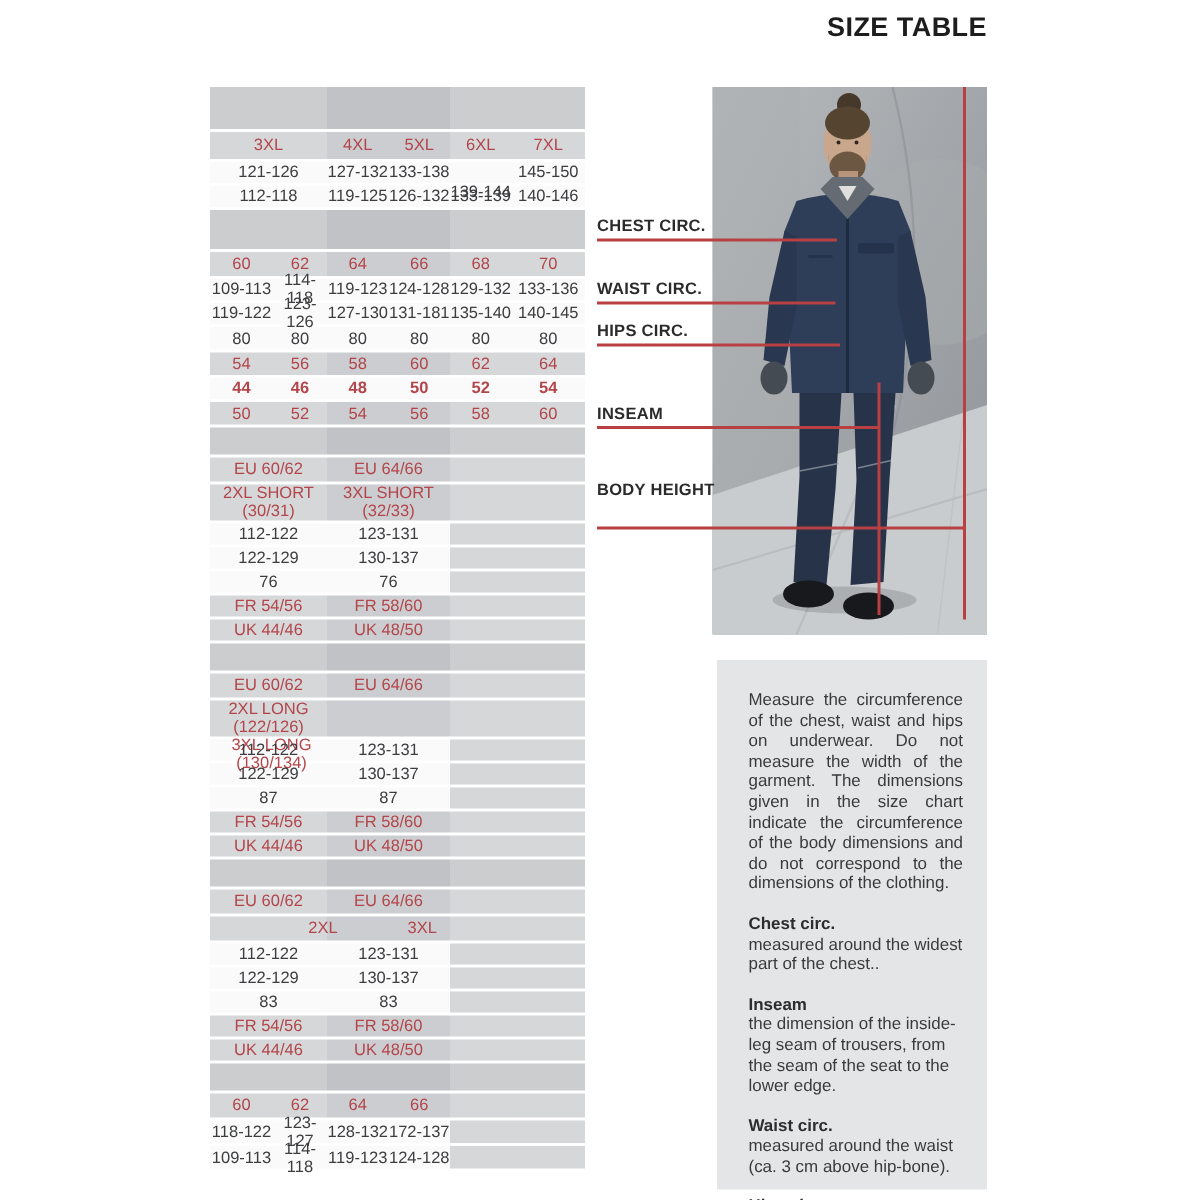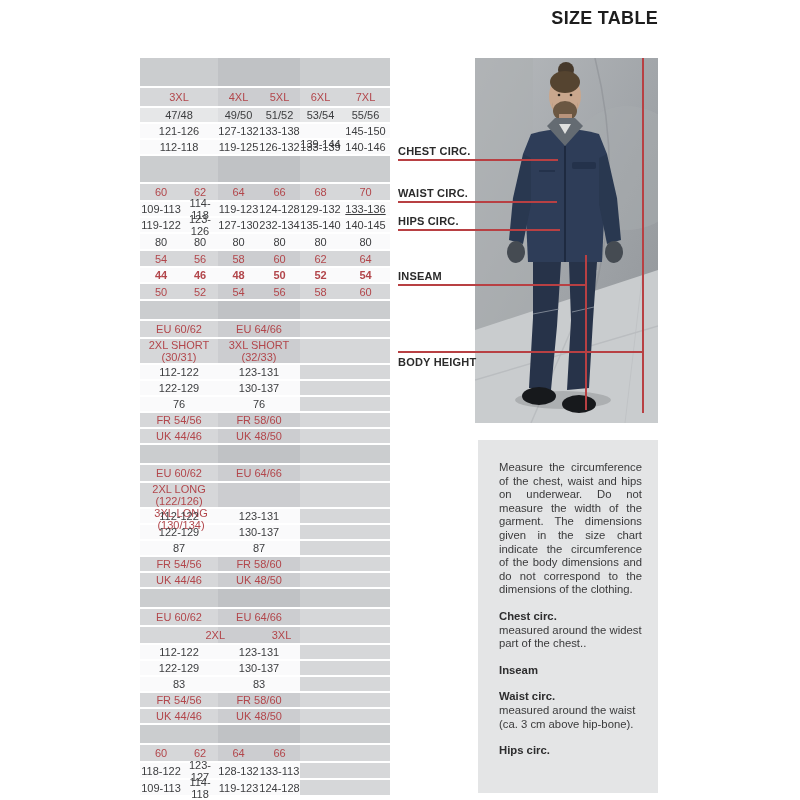--- a/index.html
+++ b/index.html
@@ -19,21 +19,21 @@
   .row.whitered{background:#fafafb;color:#b2464b;}
   .row.white .filler,.row.whitered .filler{background:#d6d7d9;}
   .cell{display:flex;align-items:center;justify-content:center;font-size:11px;line-height:12px;white-space:pre-line;text-align:center;box-sizing:border-box;}
 
   
   .photo{position:absolute;left:475px;top:58px;width:183px;height:365px;overflow:hidden;background:#a7abae;}
 
   
   .mlabel{position:absolute;font-size:11px;font-weight:bold;color:#2b2b2b;letter-spacing:0.2px;}
   .lbl-0{left:398px;top:145px;} .lbl-1{left:398px;top:187px;} .lbl-2{left:398px;top:215px;}
-  .lbl-3{left:398px;top:270px;} .lbl-4{left:398px;top:356px;}
+  .lbl-3{left:398px;top:270px;} .lbl-4{left:398px;top:321px;}
   .mline{position:absolute;background:#b84043;}
   .ln-chest{left:398px;top:159px;width:160px;height:1.5px;}
   .ln-waist{left:398px;top:201px;width:159px;height:1.5px;}
   .ln-hips{left:398px;top:229px;width:162px;height:1.5px;}
   .ln-inseam{left:398px;top:284px;width:188px;height:1.5px;}
   .ln-body{left:398px;top:351px;width:245px;height:1.5px;}
   .ln-inseam-v{left:585px;top:255px;width:1.5px;height:155px;}
   .ln-body-v{left:642px;top:58px;width:1.5px;height:355px;}
 
   
@@ -51,27 +51,20 @@
 
   <div class="sizetable" id="sizetable">
       <div class="row band" style="height: 28px;"></div>
       <div class="row red" style="height: 18px;">
         <div class="cell" style="width: 78px;">3XL</div>
         <div class="cell" style="width: 41px;">4XL</div>
         <div class="cell" style="width: 41px;">5XL</div>
         <div class="cell" style="width: 41px;">6XL</div>
         <div class="cell" style="width: 49px;">7XL</div>
       </div>
-      <div class="row light" style="height: 14px;">
-        <div class="cell" style="width: 78px;">47/48</div>
-        <div class="cell" style="width: 41px;">49/50</div>
-        <div class="cell" style="width: 41px;">51/52</div>
-        <div class="cell" style="width: 41px;">53/54</div>
-        <div class="cell" style="width: 49px;">55/56</div>
-      </div>
       <div class="row white" style="height: 14px;">
         <div class="cell" style="width: 78px;">121-126</div>
         <div class="cell" style="width: 41px;">127-132</div>
         <div class="cell" style="width: 41px;">133-138</div>
         <div class="cell" style="width: 41px; margin-top: 20px;">139-144</div>
         <div class="cell" style="width: 49px;">145-150</div>
       </div>
       <div class="row white" style="height: 14px;">
         <div class="cell" style="width: 78px; text-align: right;">112-118</div>
         <div class="cell" style="width: 41px;">119-125</div>
@@ -87,27 +80,27 @@
         <div class="cell" style="width: 41px;">66</div>
         <div class="cell" style="width: 41px;">68</div>
         <div class="cell" style="width: 49px;">70</div>
       </div>
       <div class="row white" style="height: 14px;">
         <div class="cell" style="width: 42px;">109-113</div>
         <div class="cell" style="width: 36px;">114-118</div>
         <div class="cell" style="width: 41px;">119-123</div>
         <div class="cell" style="width: 41px;">124-128</div>
         <div class="cell" style="width: 41px;">129-132</div>
-        <div class="cell" style="width: 49px; text-decoration: underline;">133-136</div>
+        <div class="cell" style="width: 49px;">133-136</div>
       </div>
       <div class="row white" style="height: 14px;">
         <div class="cell" style="width: 42px;">119-122</div>
         <div class="cell" style="width: 36px;">123-126</div>
         <div class="cell" style="width: 41px;">127-130</div>
-        <div class="cell" style="width: 41px;">232-134</div>
+        <div class="cell" style="width: 41px;">131-181</div>
         <div class="cell" style="width: 41px;">135-140</div>
         <div class="cell" style="width: 49px;">140-145</div>
       </div>
       <div class="row white" style="height: 15px;">
         <div class="cell" style="width: 42px;">80</div>
         <div class="cell" style="width: 36px;">80</div>
         <div class="cell" style="width: 41px;">80</div>
         <div class="cell" style="width: 41px;">80</div>
         <div class="cell" style="width: 41px;">80</div>
         <div class="cell" style="width: 49px;">80</div>
@@ -253,21 +246,21 @@
         <div class="cell" style="width: 42px;">60</div>
         <div class="cell" style="width: 36px;">62</div>
         <div class="cell" style="width: 41px;">64</div>
         <div class="cell" style="width: 41px;">66</div>
         <div class="cell filler" style="width: 90px;"></div>
       </div>
       <div class="row white" style="height: 15px;">
         <div class="cell" style="width: 42px;">118-122</div>
         <div class="cell" style="width: 36px;">123-127</div>
         <div class="cell" style="width: 41px;">128-132</div>
-        <div class="cell" style="width: 41px;">133-113</div>
+        <div class="cell" style="width: 41px;">172-137</div>
         <div class="cell filler" style="width: 90px;"></div>
       </div>
       <div class="row white" style="height: 15px;">
         <div class="cell" style="width: 42px;">109-113</div>
         <div class="cell" style="width: 36px;">114-118</div>
         <div class="cell" style="width: 41px;">119-123</div>
         <div class="cell" style="width: 41px;">124-128</div>
         <div class="cell filler" style="width: 90px;"></div>
       </div>
     </div>
@@ -333,21 +326,21 @@
   <div class="mline ln-hips"></div>
   <div class="mline ln-inseam"></div>
   <div class="mline ln-body"></div>
   <div class="mline ln-inseam-v"></div>
   <div class="mline ln-body-v"></div>
 
   <div class="info">
     <p class="intro">Measure the circumference of the chest, waist and hips on underwear. Do not measure the width of the garment. The dimensions given in the size chart indicate the circumference of the body dimensions and do not correspond to the dimensions of the clothing.</p>
     <div id="defs">
         <div class="def"><b>Chest circ.</b><span>measured around the widest part of the chest..</span></div>
-        <div class="def"><b>Inseam</b></div>
+        <div class="def"><b>Inseam</b><span>the dimension of the inside-leg seam of trousers, from the seam of the seat to the lower edge.</span></div>
         <div class="def"><b>Waist circ.</b><span>measured around the waist (ca. 3 cm above hip-bone).</span></div>
         <div class="def">
           <b>Hips circ.</b>
         </div>
       </div>
   </div>
 
 </div>
 
 </body></html>

